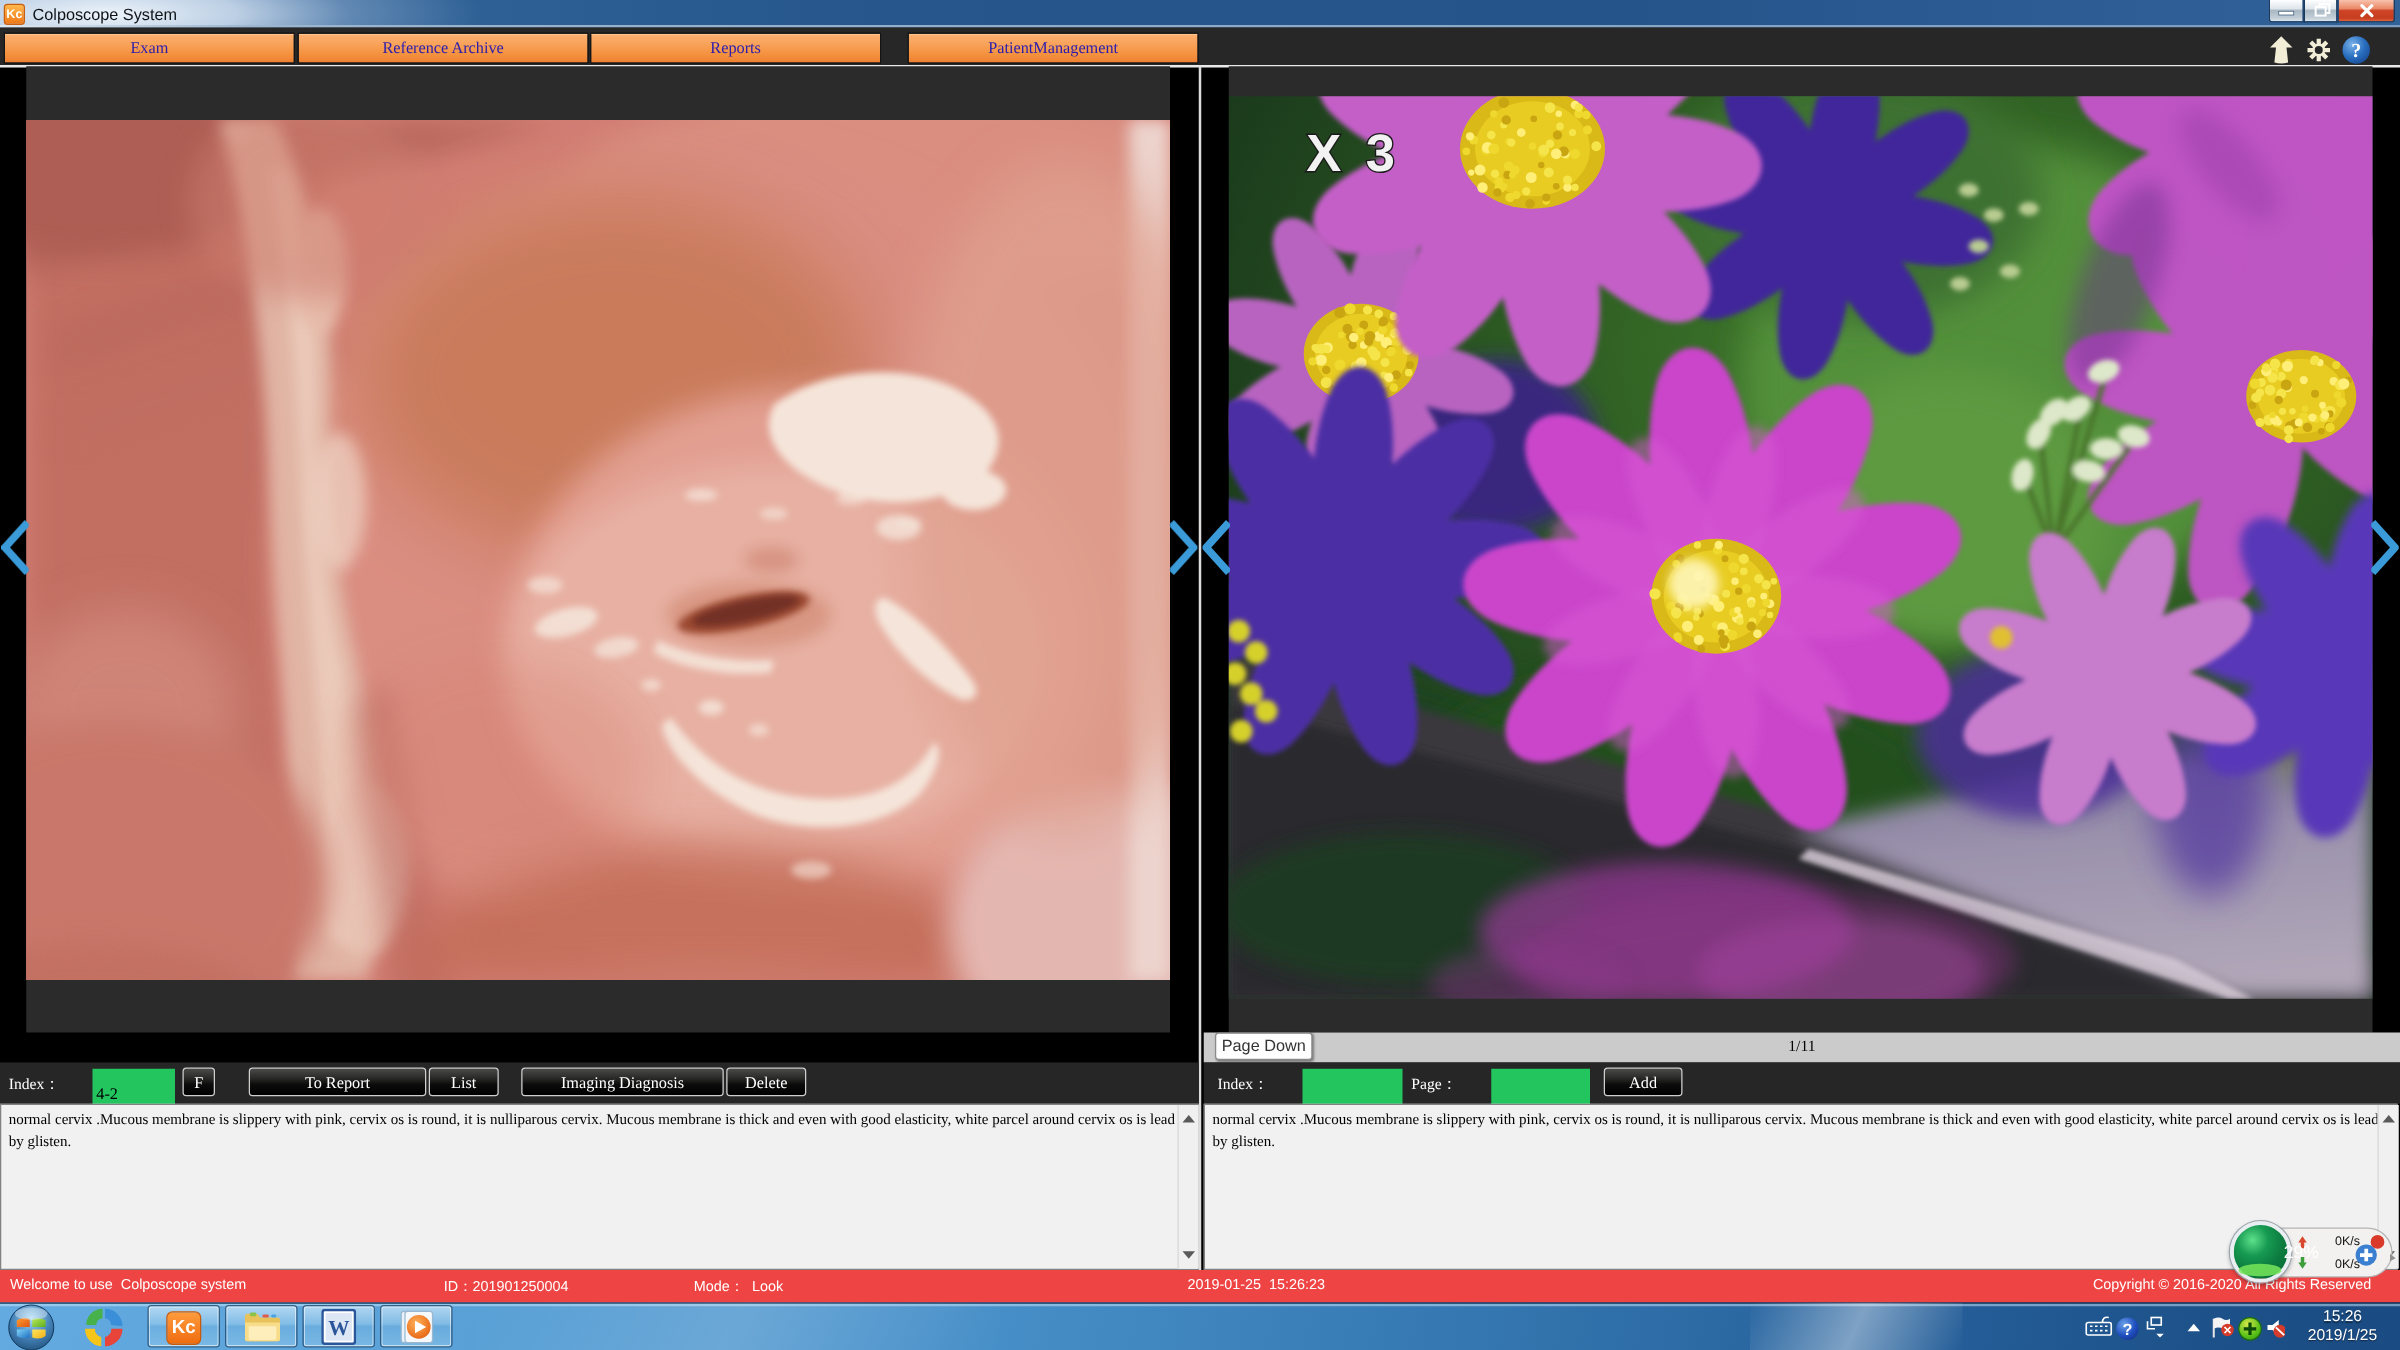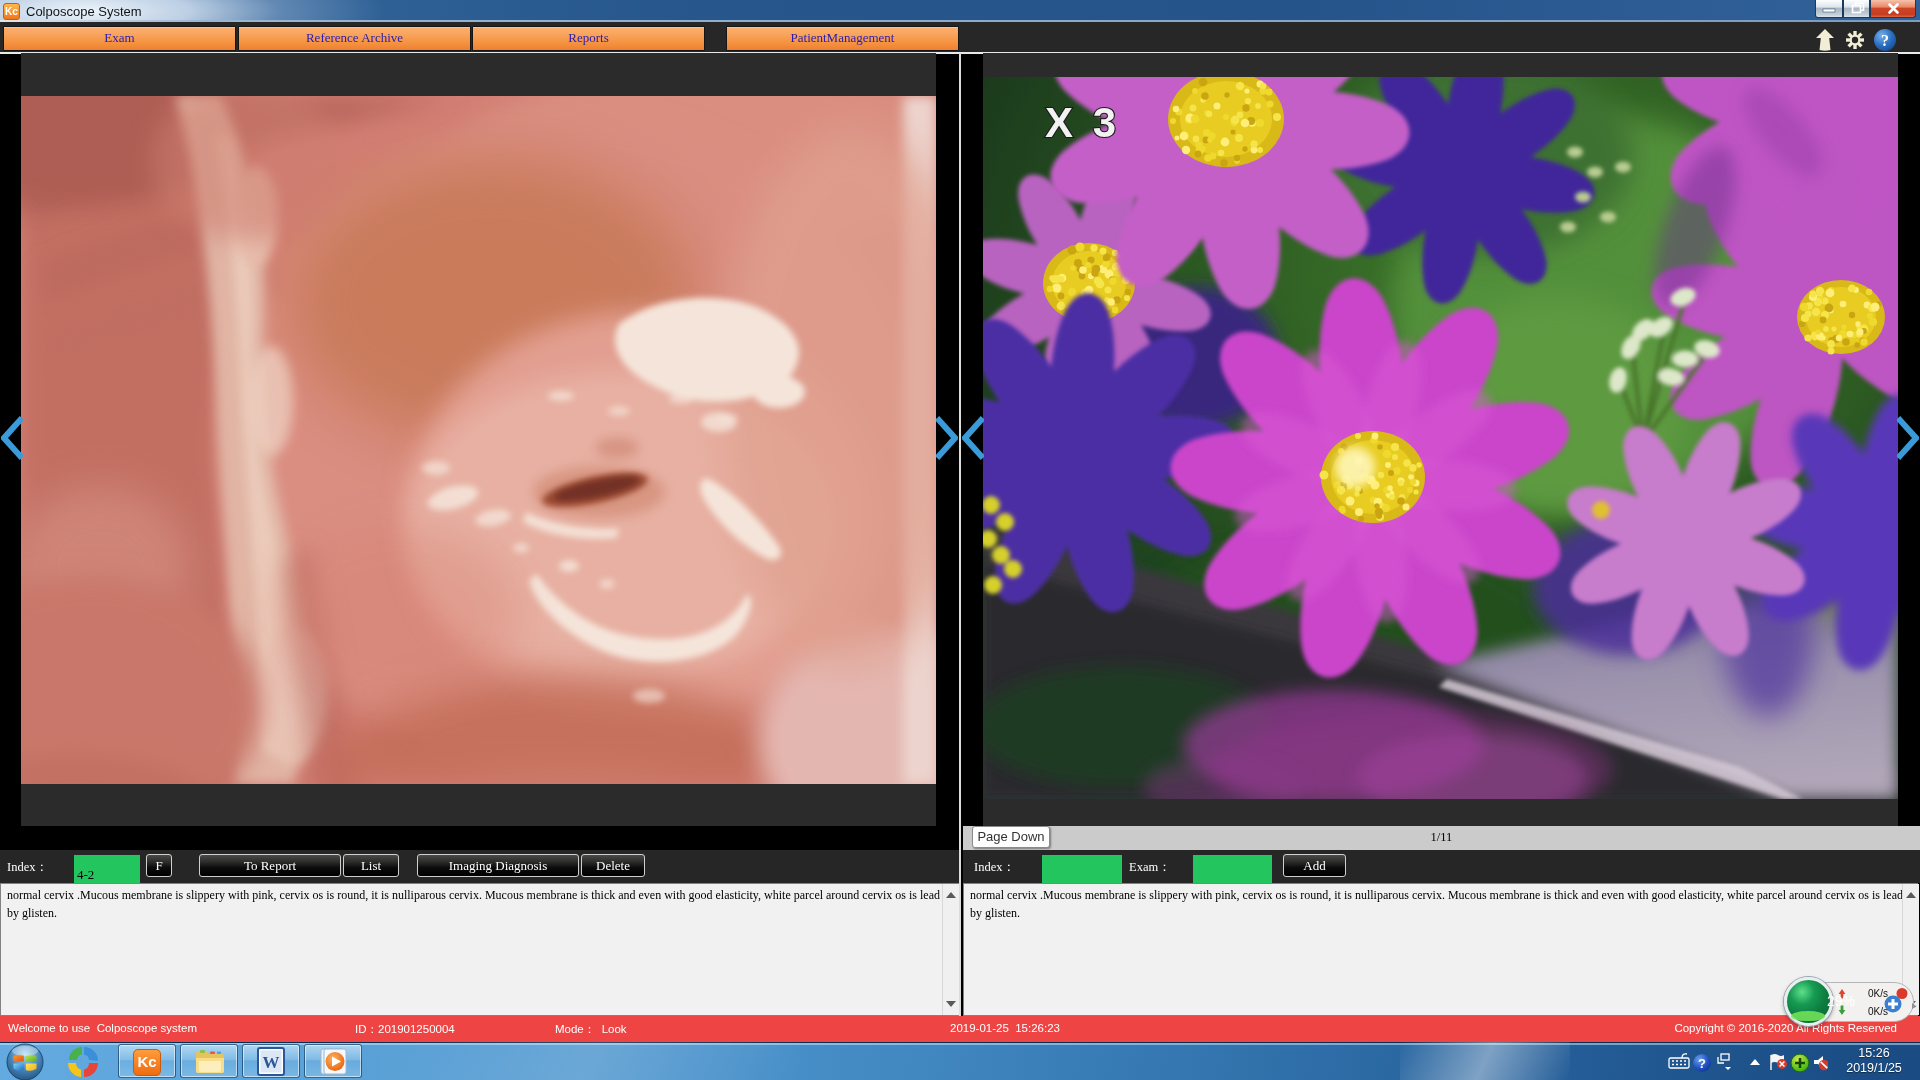--- a/index.html
+++ b/index.html
@@ -641,21 +641,21 @@
   <div class="ctrlrow abs" style="left:963px;width:957px;"></div>
   <div class="wlabel abs" style="left:7px;">Index：</div>
   <div class="tinput abs" style="left:74px;width:66px;">4-2</div>
   <div class="blackbtn abs" style="left:146px;width:26px;">F</div>
   <div class="blackbtn abs" style="left:199px;width:142px;">To Report</div>
   <div class="blackbtn abs" style="left:343px;width:56px;">List</div>
   <div class="blackbtn abs" style="left:417px;width:162px;">Imaging Diagnosis</div>
   <div class="blackbtn abs" style="left:581px;width:64px;">Delete</div>
   <div class="wlabel abs" style="left:974px;">Index：</div>
   <div class="tinput abs" style="left:1042px;width:80px;"></div>
-  <div class="wlabel abs" style="left:1129px;">Exam：</div>
+  <div class="wlabel abs" style="left:1129px;">Page：</div>
   <div class="tinput abs" style="left:1193px;width:79px;"></div>
   <div class="blackbtn abs" style="left:1283px;width:63px;">Add</div>
 
   <div class="textarea abs" style="left:0;width:959px;">normal cervix .Mucous membrane is slippery with pink, cervix os is round, it is nulliparous cervix. Mucous membrane is thick and even with good elasticity, white parcel around cervix os is lead by glisten.</div>
   <div class="textarea abs" style="left:963px;width:955px;">normal cervix .Mucous membrane is slippery with pink, cervix os is round, it is nulliparous cervix. Mucous membrane is thick and even with good elasticity, white parcel around cervix os is lead by glisten.</div>
   <div class="sbar abs" style="left:942px;">
       <div class="sarrow up"></div>
       <div class="sarrow down"></div>
     </div>
   <div class="sbar abs" style="left:1902px;">

